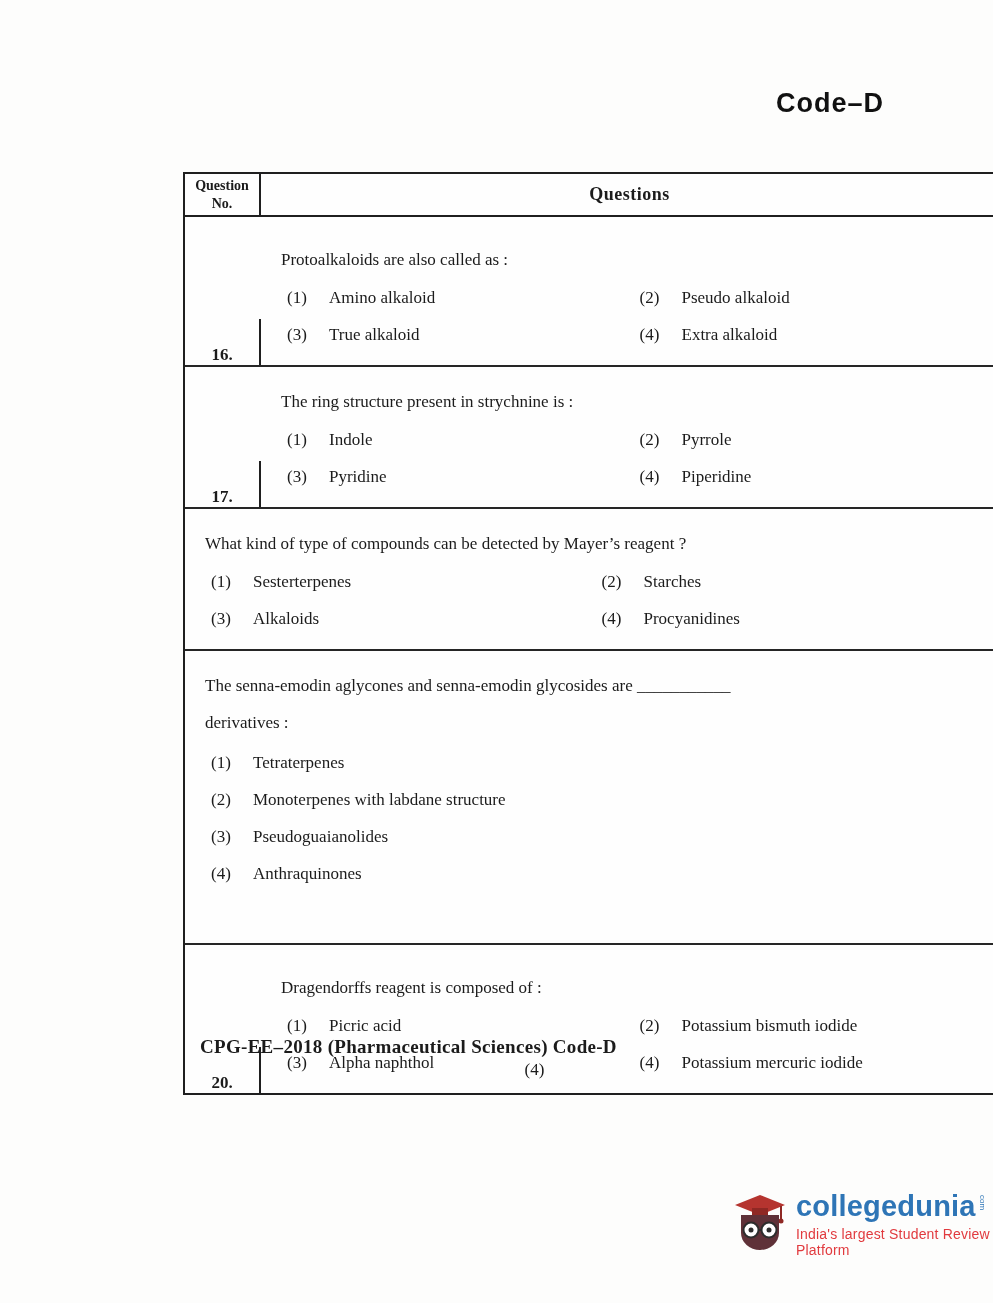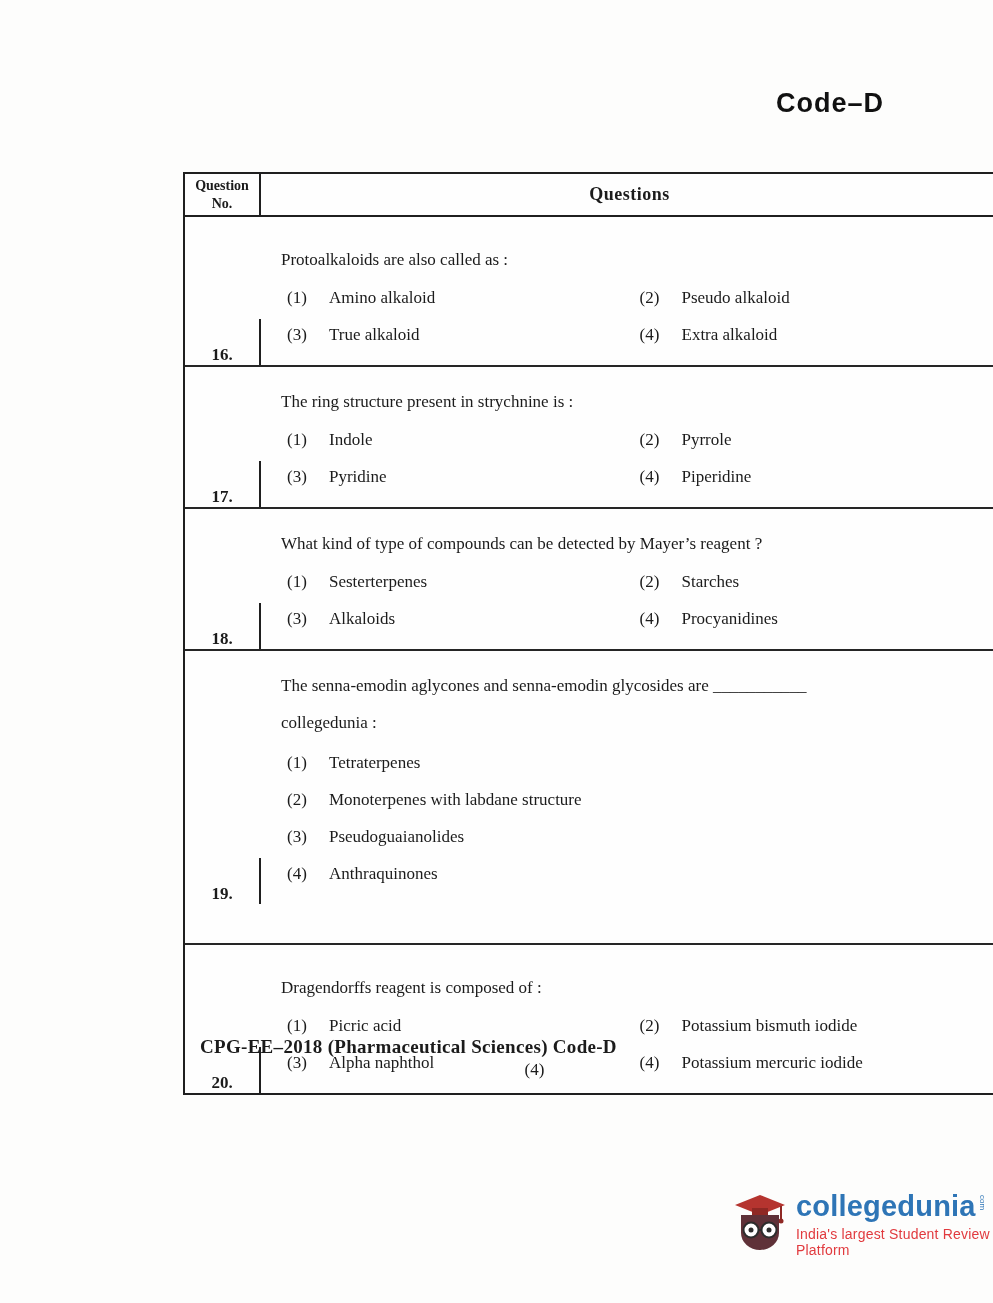--- a/index.html
+++ b/index.html
@@ -124,21 +124,20 @@
         </div>
         <div class="opt">
           <span class="opt-num">(4)</span>
           <span class="opt-label">Piperidine</span>
         </div>
       </div>
     </div>
   </div>
 
   <div class="q-row r18">
-    <div class="cell-qno">18.</div>
     <div class="q-content">
       <div class="q-text">What kind of type of compounds can be detected by Mayer’s reagent ?</div>
       <div class="opts-grid">
         <div class="opt">
           <span class="opt-num">(1)</span>
           <span class="opt-label">Sesterterpenes</span>
         </div>
         <div class="opt">
           <span class="opt-num">(2)</span>
           <span class="opt-label">Starches</span>
@@ -149,24 +148,23 @@
         </div>
         <div class="opt">
           <span class="opt-num">(4)</span>
           <span class="opt-label">Procyanidines</span>
         </div>
       </div>
     </div>
   </div>
 
   <div class="q-row r19">
-    <div class="cell-qno">19.</div>
     <div class="q-content">
       <div class="q-text">The senna-emodin aglycones and senna-emodin glycosides are ___________</div>
-      <div class="q-text-line2">collegedunia :</div>
+      <div class="q-text-line2">derivatives :</div>
       <div class="opts-list">
         <div class="opt">
           <span class="opt-num">(1)</span>
           <span class="opt-label">Tetraterpenes</span>
         </div>
         <div class="opt">
           <span class="opt-num">(2)</span>
           <span class="opt-label">Monoterpenes with labdane structure</span>
         </div>
         <div class="opt">

